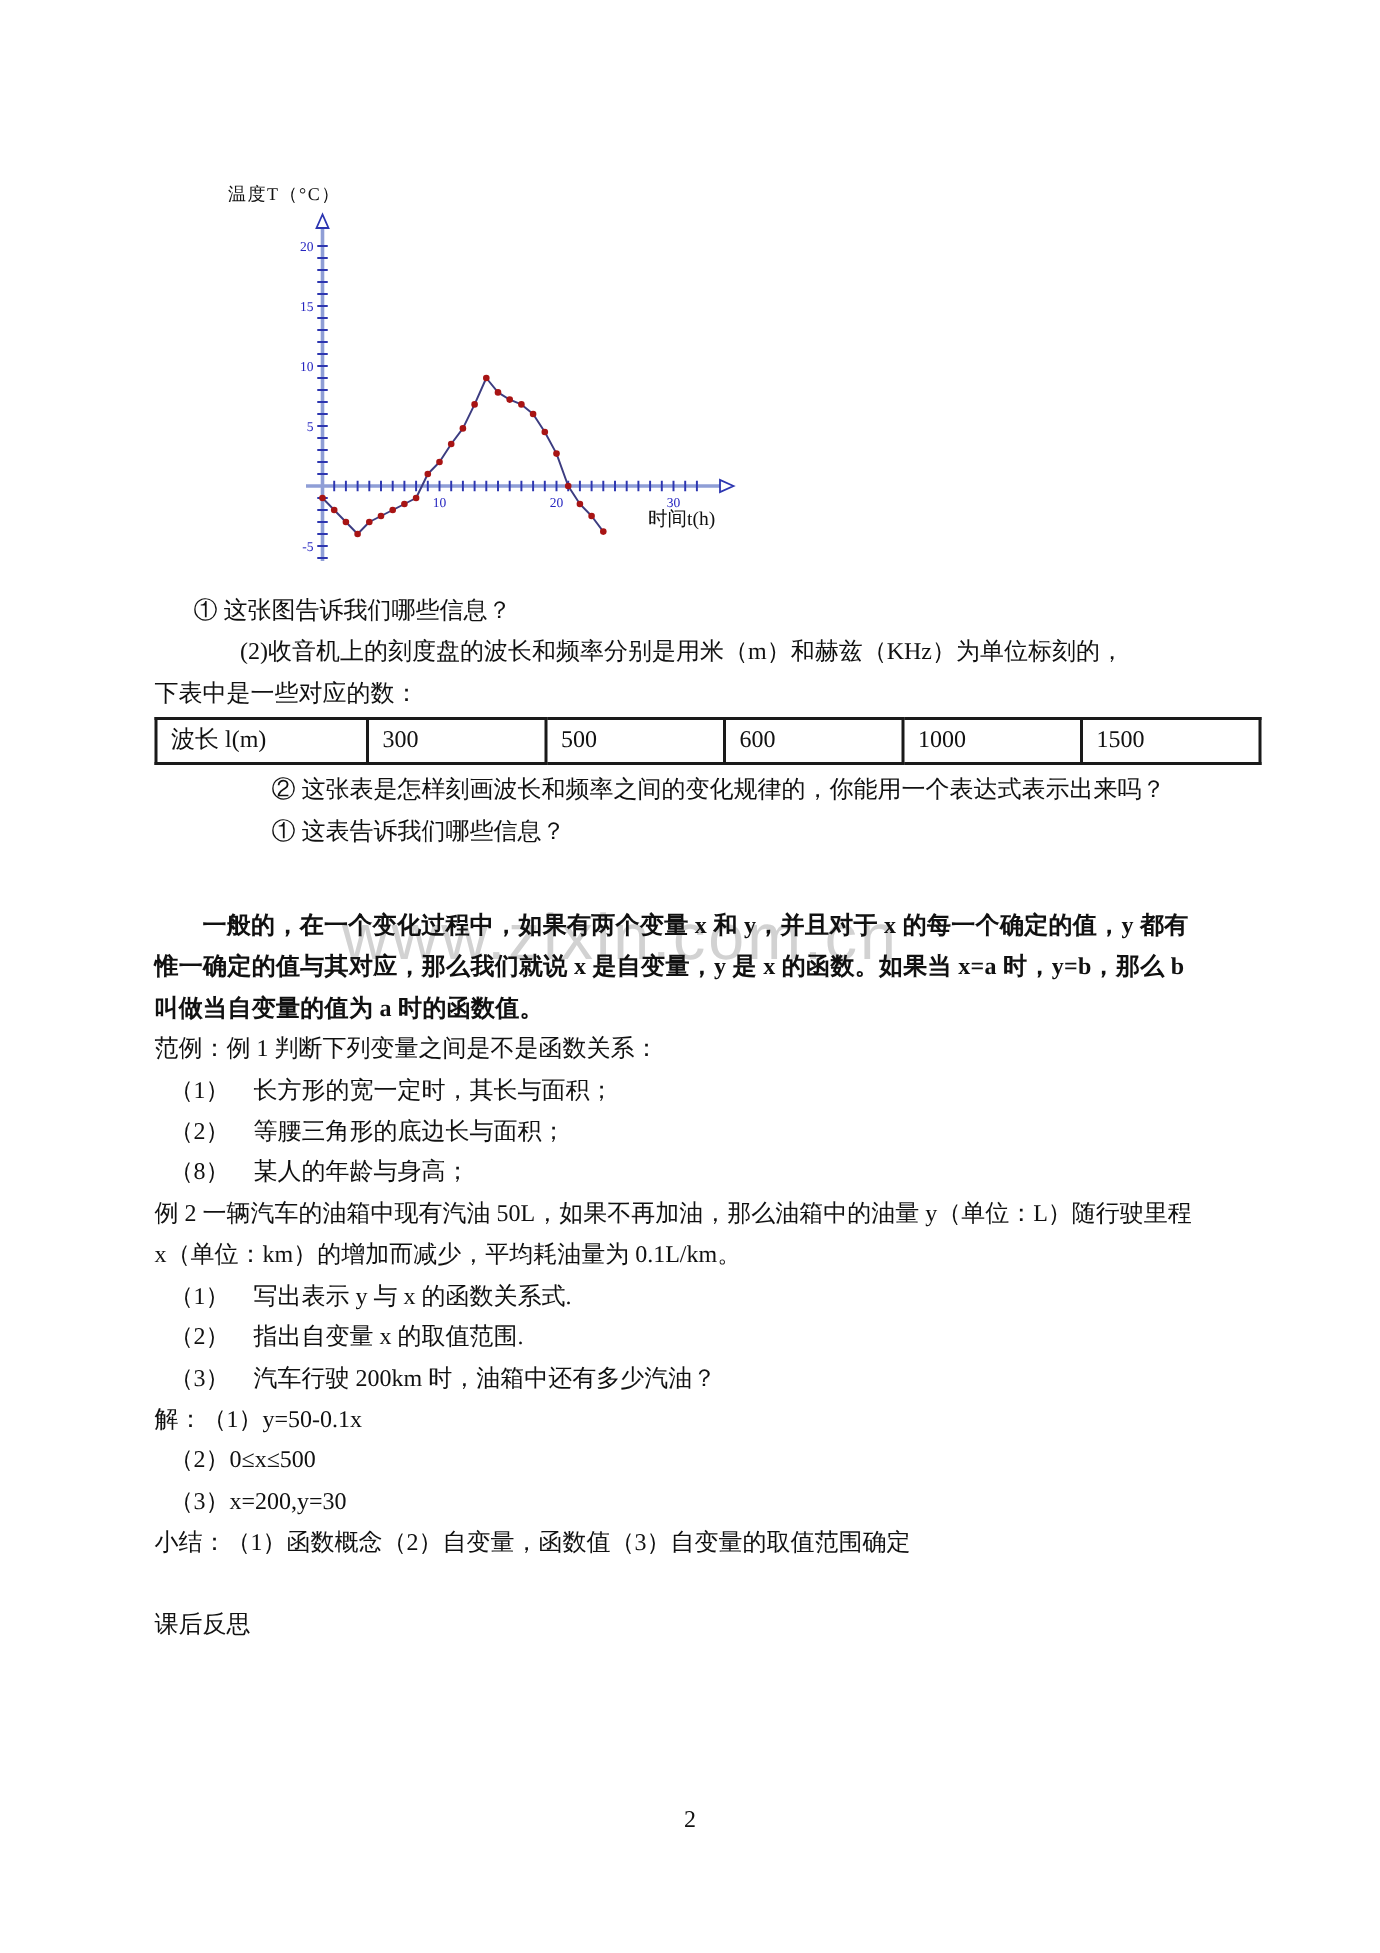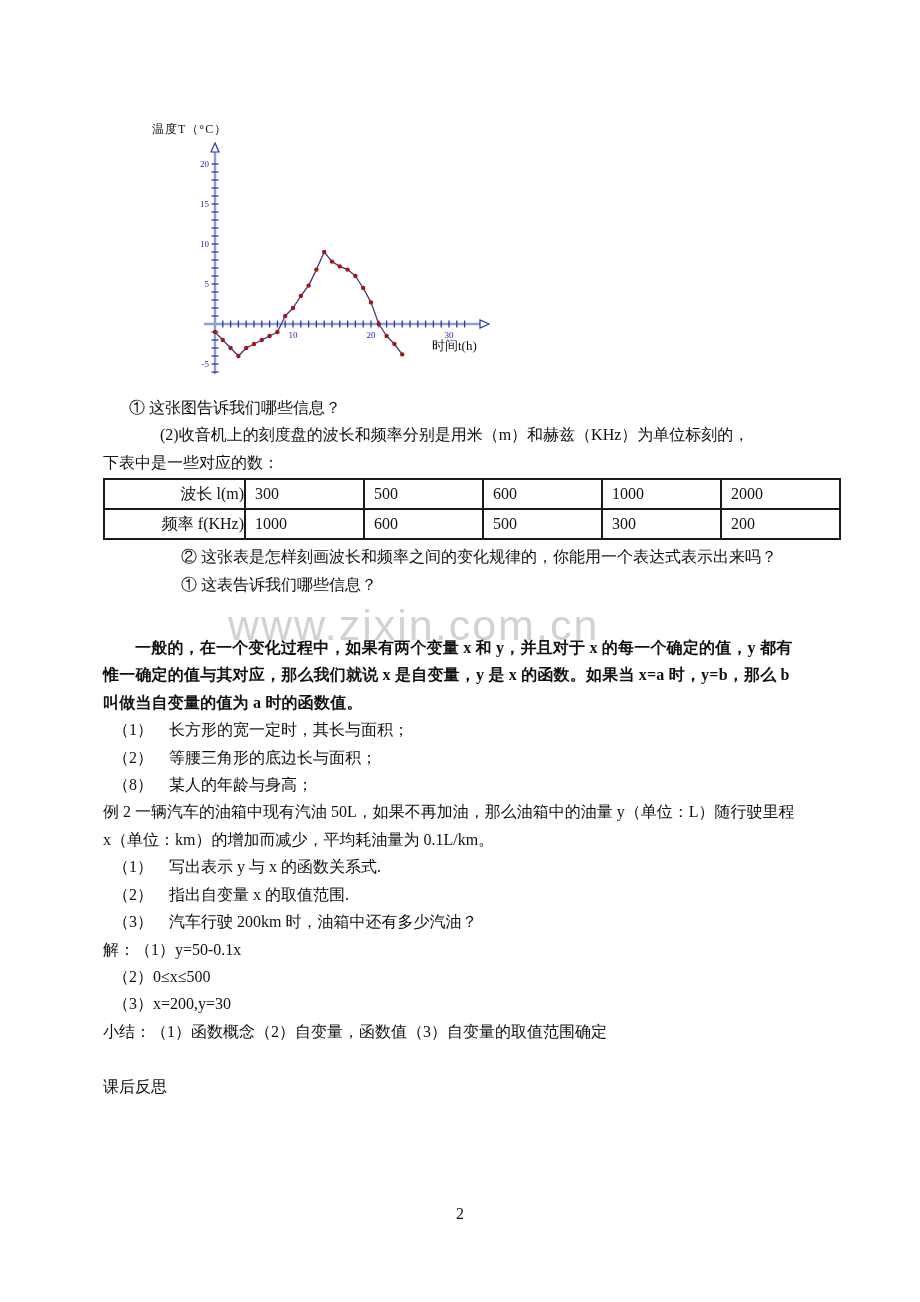--- a/index.html
+++ b/index.html
@@ -26,21 +26,21 @@
   .blank-line{height:27.4px;}
   
   table.freq{
     border-collapse:collapse; table-layout:fixed; width:688px;
     margin:2px 0 3px 0; font-size:16px;
   }
   table.freq td{
     border:2px solid #1a1a1a; height:28px; padding:0 0 0 9px;
     vertical-align:middle; line-height:20px;
   }
-  td.c0{width:130px;text-align:right;} td.cv{width:108px;}
+  td.c0{width:130px;} td.cv{width:108px;}
   
   .watermark{
     position:absolute; left:228px; top:602px; width:470px;
     font-size:43px; line-height:46px; color:#d2d2d2; letter-spacing:2px;
     font-family:"Liberation Sans","DejaVu Sans",sans-serif; z-index:0;
     user-select:none;
   }
   .content{z-index:1;}
   
   .page-number{position:absolute; left:448px; top:1200px; width:24px; text-align:center; font-size:16px;}
@@ -162,38 +162,31 @@
     <p class="line">下表中是一些对应的数：</p>
 
     <table class="freq">
       <tbody>
           <tr>
         <td class="c0">波长 l(m)</td>
         <td class="cv">300</td>
         <td class="cv">500</td>
         <td class="cv">600</td>
         <td class="cv">1000</td>
-        <td class="cv">2000</td>
-      </tr>
-      <tr>
-        <td class="c0">频率 f(KHz)</td>
-        <td class="cv">1000</td>
-        <td class="cv">600</td>
-        <td class="cv">500</td>
-        <td class="cv">300</td>
-        <td class="cv">200</td>
+        <td class="cv">1500</td>
       </tr>
     </tbody>
       </table>
 
     <p class="line ind-tq">② 这张表是怎样刻画波长和频率之间的变化规律的，你能用一个表达式表示出来吗？</p>
     <p class="line ind-tq">① 这表告诉我们哪些信息？</p>
 
     <p class="line definition">一般的，在一个变化过程中，如果有两个变量 x 和 y，并且对于 x 的每一个确定的值，y 都有惟一确定的值与其对应，那么我们就说 x 是自变量，y 是 x 的函数。如果当 x=a 时，y=b，那么 b 叫做当自变量的值为 a 时的函数值。</p>
 
+    <p class="line after-def">范例：例 1 判断下列变量之间是不是函数关系：</p>
     <p class="line ind-item">（1）　长方形的宽一定时，其长与面积；</p>
     <p class="line ind-item">（2）　等腰三角形的底边长与面积；</p>
     <p class="line ind-item">（8）　某人的年龄与身高；</p>
     <p class="line">例 2 一辆汽车的油箱中现有汽油 50L，如果不再加油，那么油箱中的油量 y（单位：L）随行驶里程 x（单位：km）的增加而减少，平均耗油量为 0.1L/km。</p>
     <p class="line ind-item">（1）　写出表示 y 与 x 的函数关系式.</p>
     <p class="line ind-item">（2）　指出自变量 x 的取值范围.</p>
     <p class="line ind-item">（3）　汽车行驶 200km 时，油箱中还有多少汽油？</p>
     <p class="line">解：（1）y=50-0.1x</p>
     <p class="line ind-item">（2）0≤x≤500</p>
     <p class="line ind-item">（3）x=200,y=30</p>

